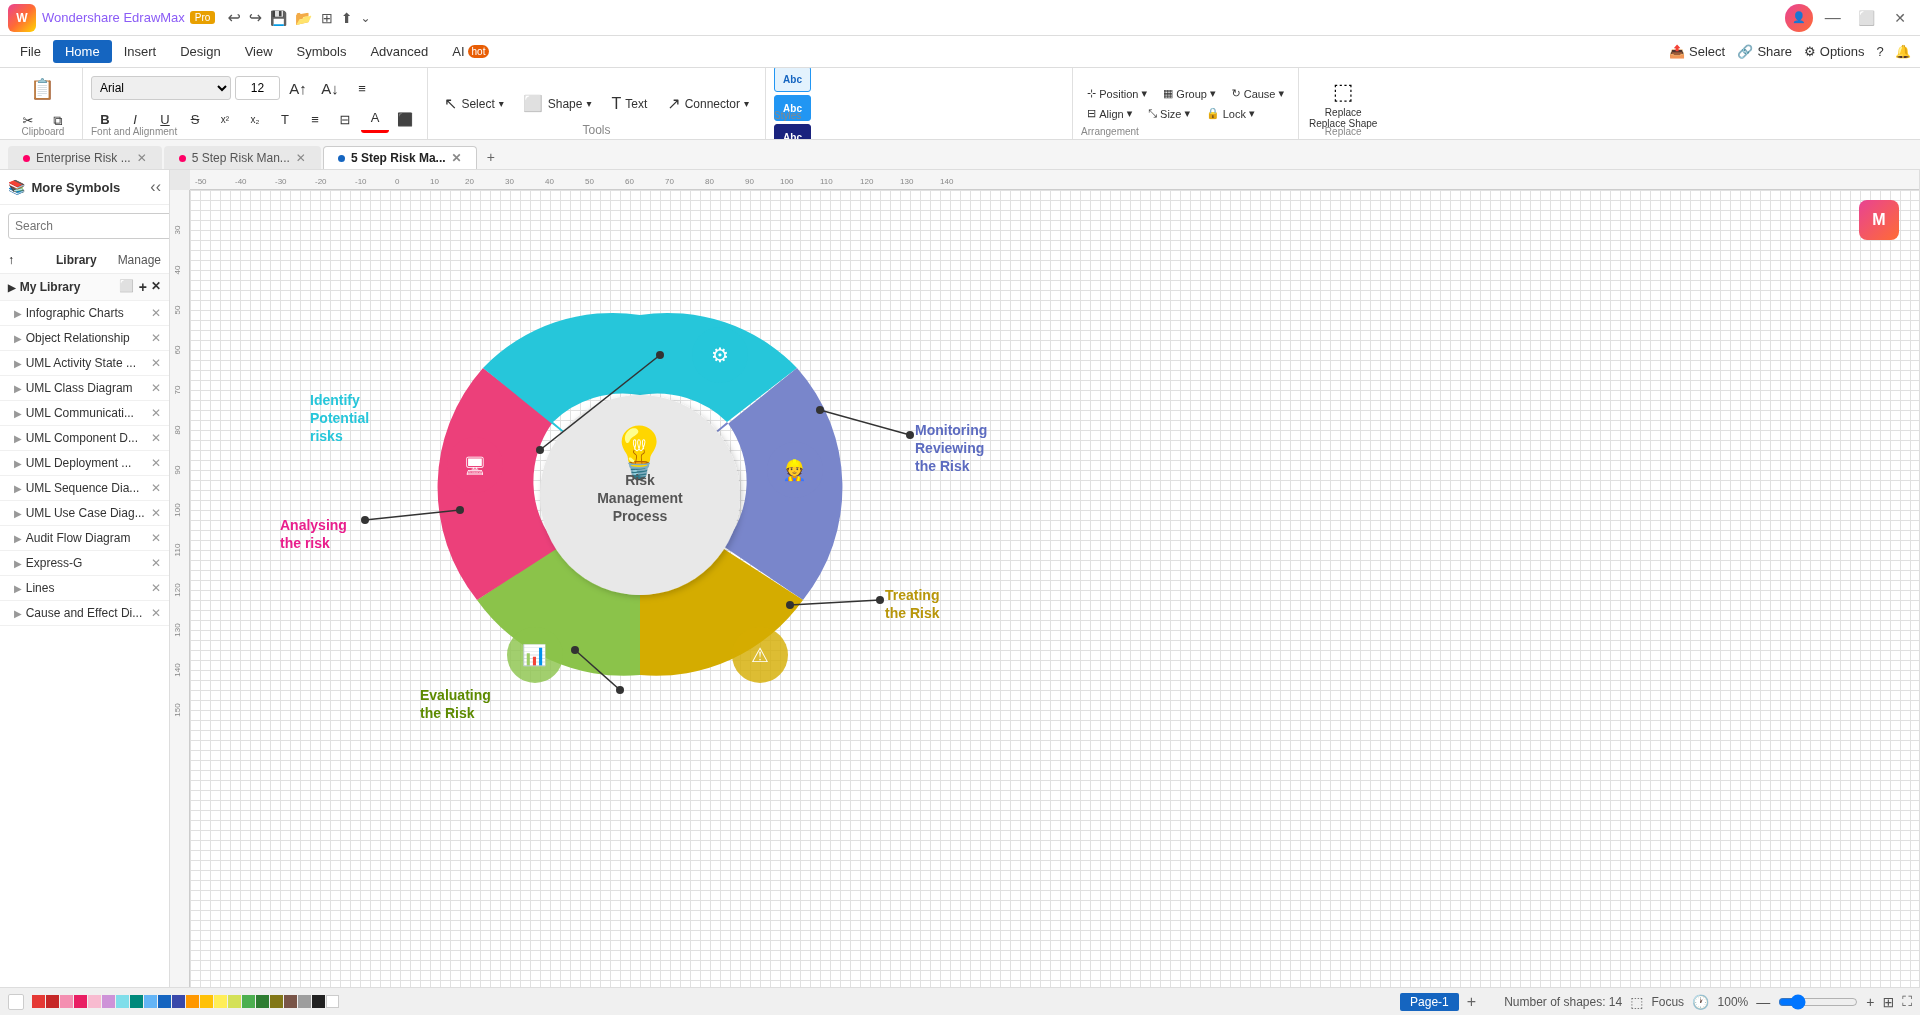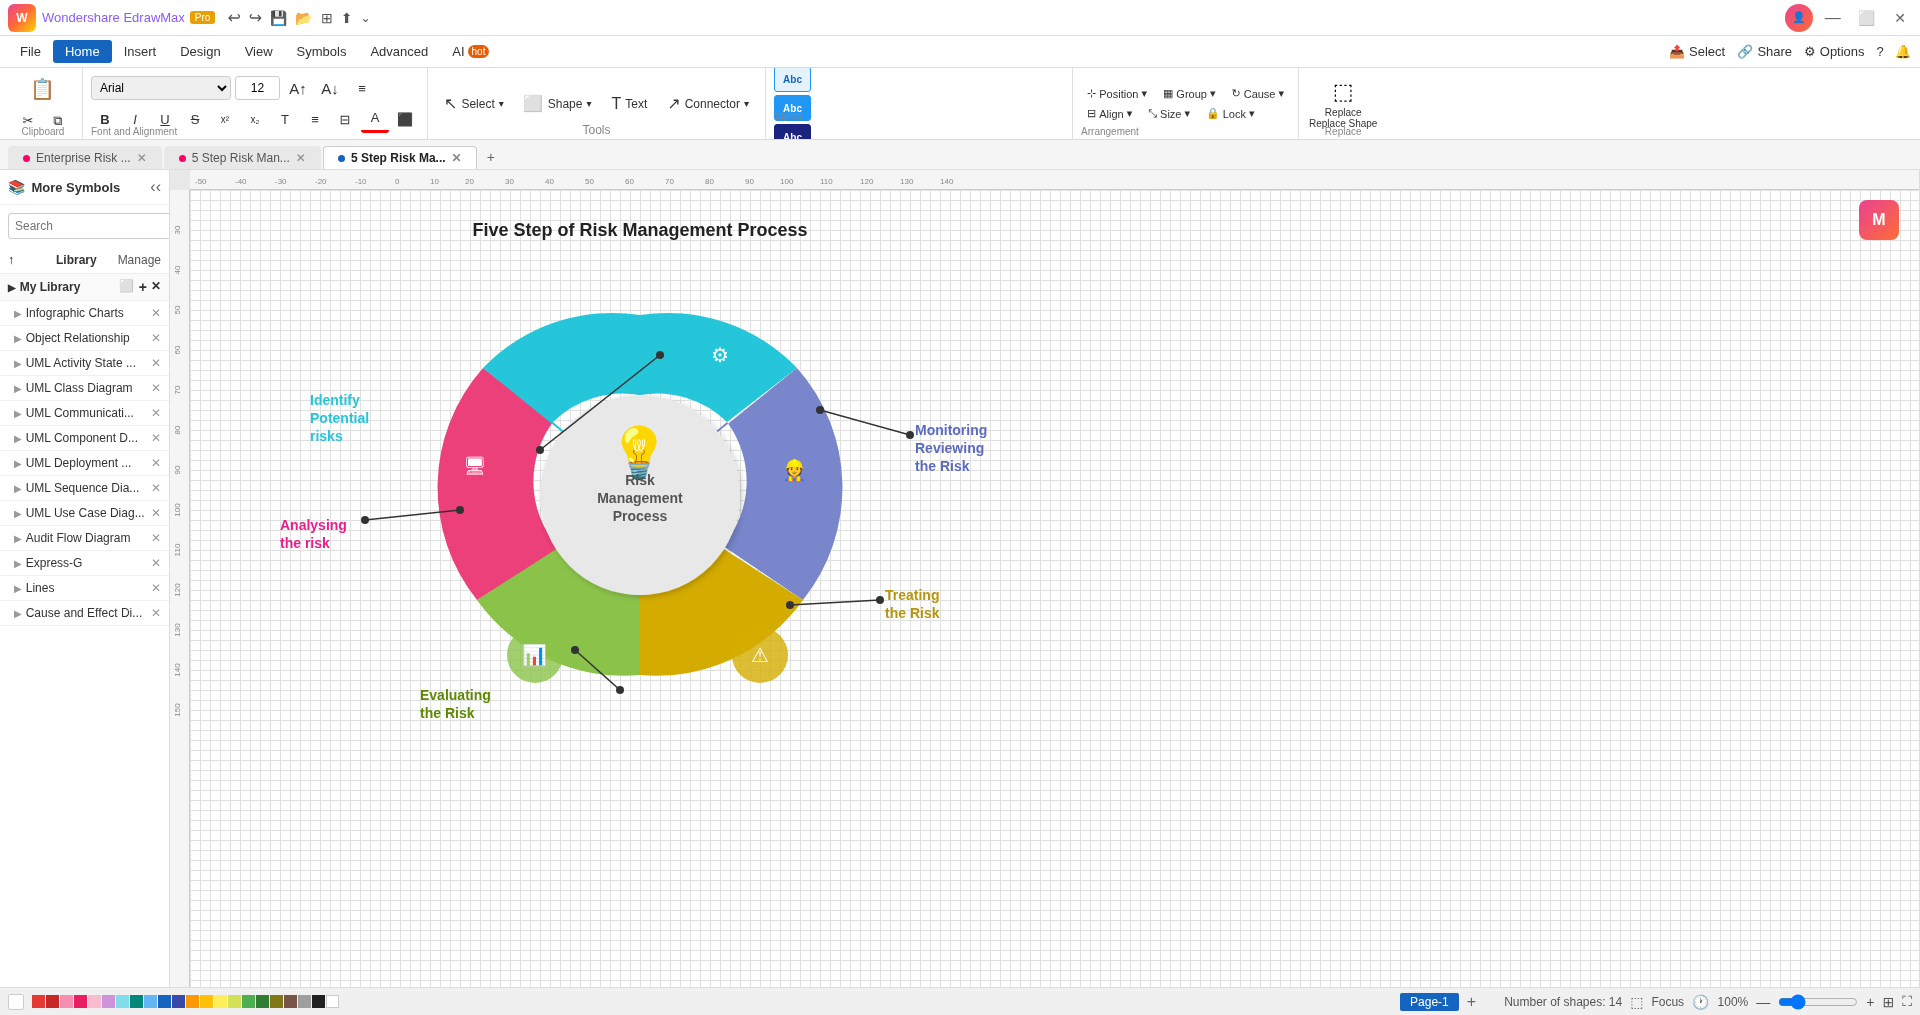--- a/index.html
+++ b/index.html
@@ -587,21 +587,20 @@
           <text x="0" y="510" transform="rotate(-90,10,510)" text-anchor="middle">150</text>
         </g>
       </svg>
     </div>
 
     <div class="canvas-grid"></div>
     <div class="canvas-content">
 
       <div style="position:absolute;top:20px;left:40px;width:820px;height:540px;">
 
-        <div style="text-align:center;font-size:18px;font-weight:bold;color:#222;margin-bottom:10px;margin-top:10px;">Five Step of Risk Management Process</div>
 
         <svg width="820" height="500" viewBox="0 0 820 500" style="position:absolute;top:30px;left:0;">
 
           <defs>
             <filter id="shadow" x="-10%" y="-10%" width="120%" height="120%">
               <feDropShadow dx="2" dy="2" stdDeviation="3" flood-opacity="0.2"></feDropShadow>
             </filter>
           </defs>
 
           <path d="M 410,255

